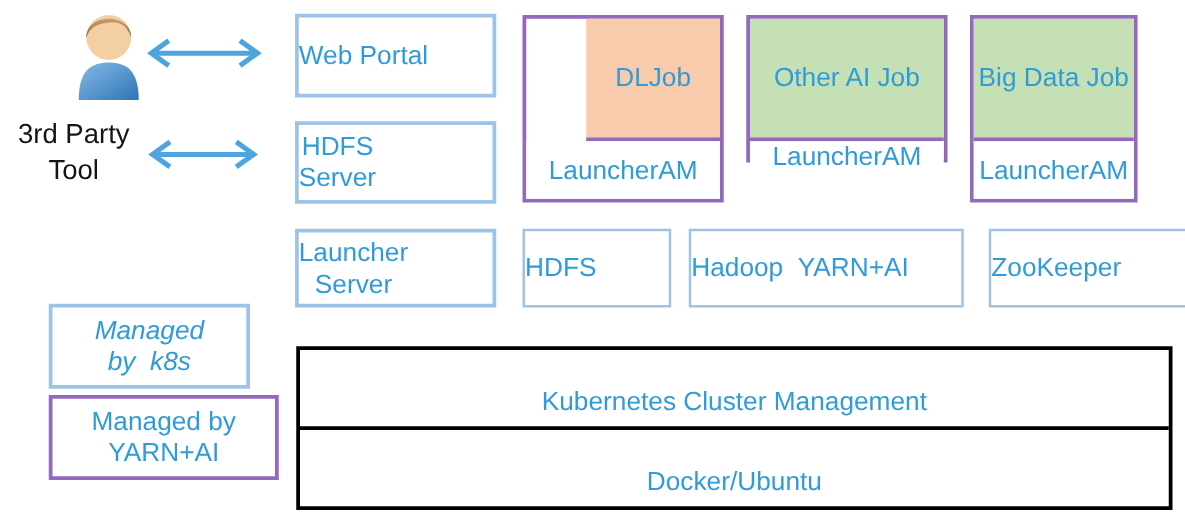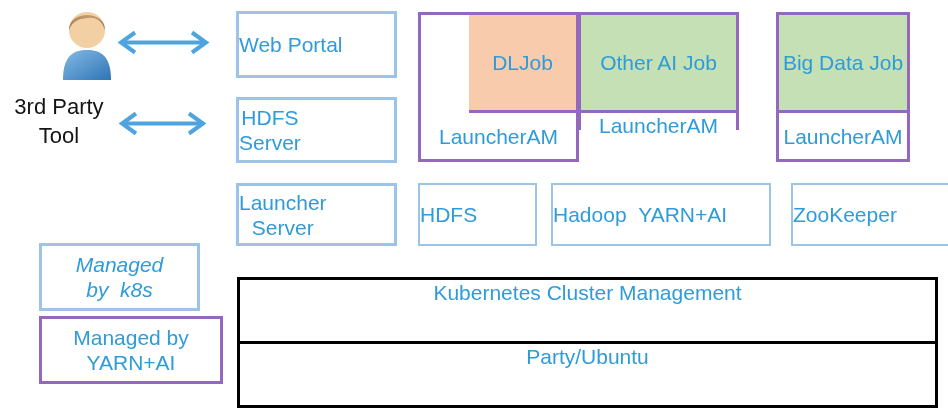--- a/index.html
+++ b/index.html
@@ -51,21 +51,21 @@
   }
   .platform {
     border: 3px solid #000000;
     display: flex;
     flex-direction: column;
     background: #ffffff;
   }
   .platform-row {
     flex: 1 1 0;
     display: flex;
-    align-items: flex-start;
+    align-items: flex-end;
     justify-content: center;
     padding-bottom: 7px;
     box-sizing: border-box;
   }
   .platform-row.top { border-bottom: 3px solid #000000; }
   .legend-box {
     display: flex;
     align-items: center;
     justify-content: center;
     background: #ffffff;
@@ -127,21 +127,21 @@
   </div>
 
   <div class="abs job-card" style="left:418px; top:12px; width:161px; height:150px;">
     <div class="job-head peach">
       <span class="label-blue">DLJob</span>
     </div>
     <div class="job-foot">
       <span class="label-blue">LauncherAM</span>
     </div>
   </div>
-  <div class="abs job-card" style="left:578px; top:12px; width:161px; height:118px;">
+  <div class="abs job-card" style="left:597px; top:12px; width:161px; height:118px;">
     <div class="job-head green">
       <span class="label-blue">Other AI Job</span>
     </div>
     <div class="job-foot">
       <span class="label-blue">LauncherAM</span>
     </div>
   </div>
   <div class="abs job-card" style="left:776px; top:12px; width:134px; height:150px;">
     <div class="job-head green">
       <span class="label-blue">Big Data Job</span>
@@ -159,21 +159,21 @@
   </div>
   <div class="abs node thin" style="left:791px; top:183px; width:177px; height:63px;">
     <span class="label-blue">ZooKeeper</span>
   </div>
 
   <div class="abs platform" style="left:237px; top:277px; width:701px; height:131px;">
     <div class="platform-row top">
       <span class="label-blue">Kubernetes Cluster Management</span>
     </div>
     <div class="platform-row">
-      <span class="label-blue">Party/Ubuntu</span>
+      <span class="label-blue">Docker/Ubuntu</span>
     </div>
   </div>
 
   <div class="abs legend-box legend-k8s" style="left:39px; top:243px; width:161px; height:68px;">
     <span class="label-blue">Managed
 by &nbsp;k8s</span>
   </div>
   <div class="abs legend-box legend-yarn" style="left:39px; top:316px; width:184px; height:68px;">
     <span class="label-blue">Managed by
 YARN+AI</span>

